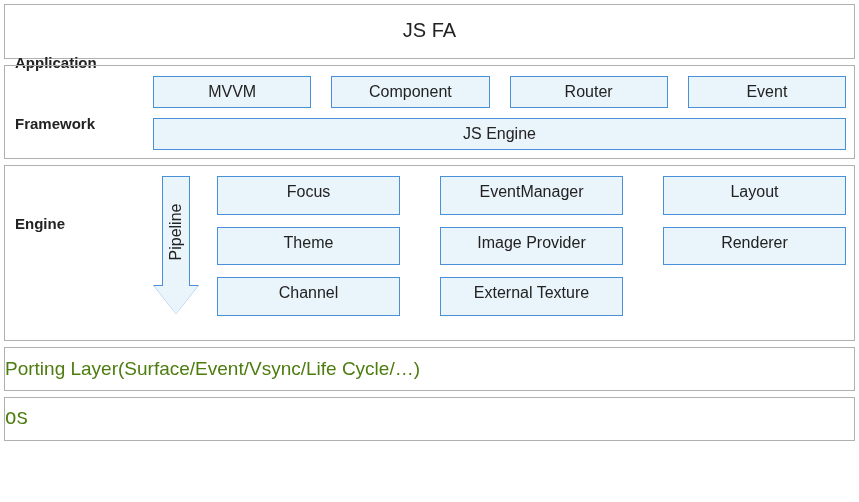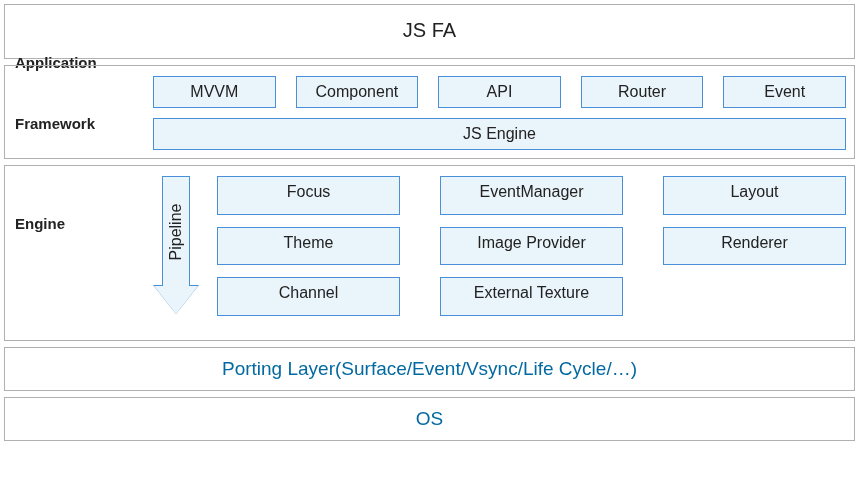--- a/index.html
+++ b/index.html
@@ -110,41 +110,39 @@
   }
   .engine-grid {
     flex: 1;
     display: grid;
     grid-template-columns: 1fr 1fr 1fr;
     gap: 12px 40px;
   }
   .simple-layer {
     border: 1px solid #b0b0b0;
     margin-bottom: 6px;
-    text-align: center;
     font-size: 19px;
     padding: 10px 0;
-    color: #0369a1;
+    color: #4d7c0f;
   }
 </style>
 </head>
 <body>
 
 <div class="layer">
   <div class="layer-label">Application</div>
   <div class="layer-center-title">JS FA</div>
 </div>
 
 <div class="layer" style="padding-bottom:8px;">
   <div class="layer-label">Framework</div>
   <div class="framework-content">
     <div class="row">
       <div class="box">MVVM</div>
       <div class="box">Component</div>
-      <div class="box">API</div>
       <div class="box">Router</div>
       <div class="box">Event</div>
     </div>
     <div class="row" style="margin-bottom:0;">
       <div class="box box-wide">JS Engine</div>
     </div>
   </div>
 </div>
 
 <div class="layer" style="padding-bottom:24px;">
@@ -169,15 +167,15 @@
       <div class="box">Channel</div>
       <div class="box">External Texture</div>
     </div>
   </div>
 </div>
 
 <div class="simple-layer">
   <span>Porting Layer(Surface/Event/Vsync/Life Cycle/…)</span>
 </div>
 
-<div class="simple-layer" style="margin-bottom:2px;">
+<div class="simple-layer" style="margin-bottom:2px;font-family:Liberation Mono, monospace;">
   <span>OS</span>
 </div>
 
 </body></html>

